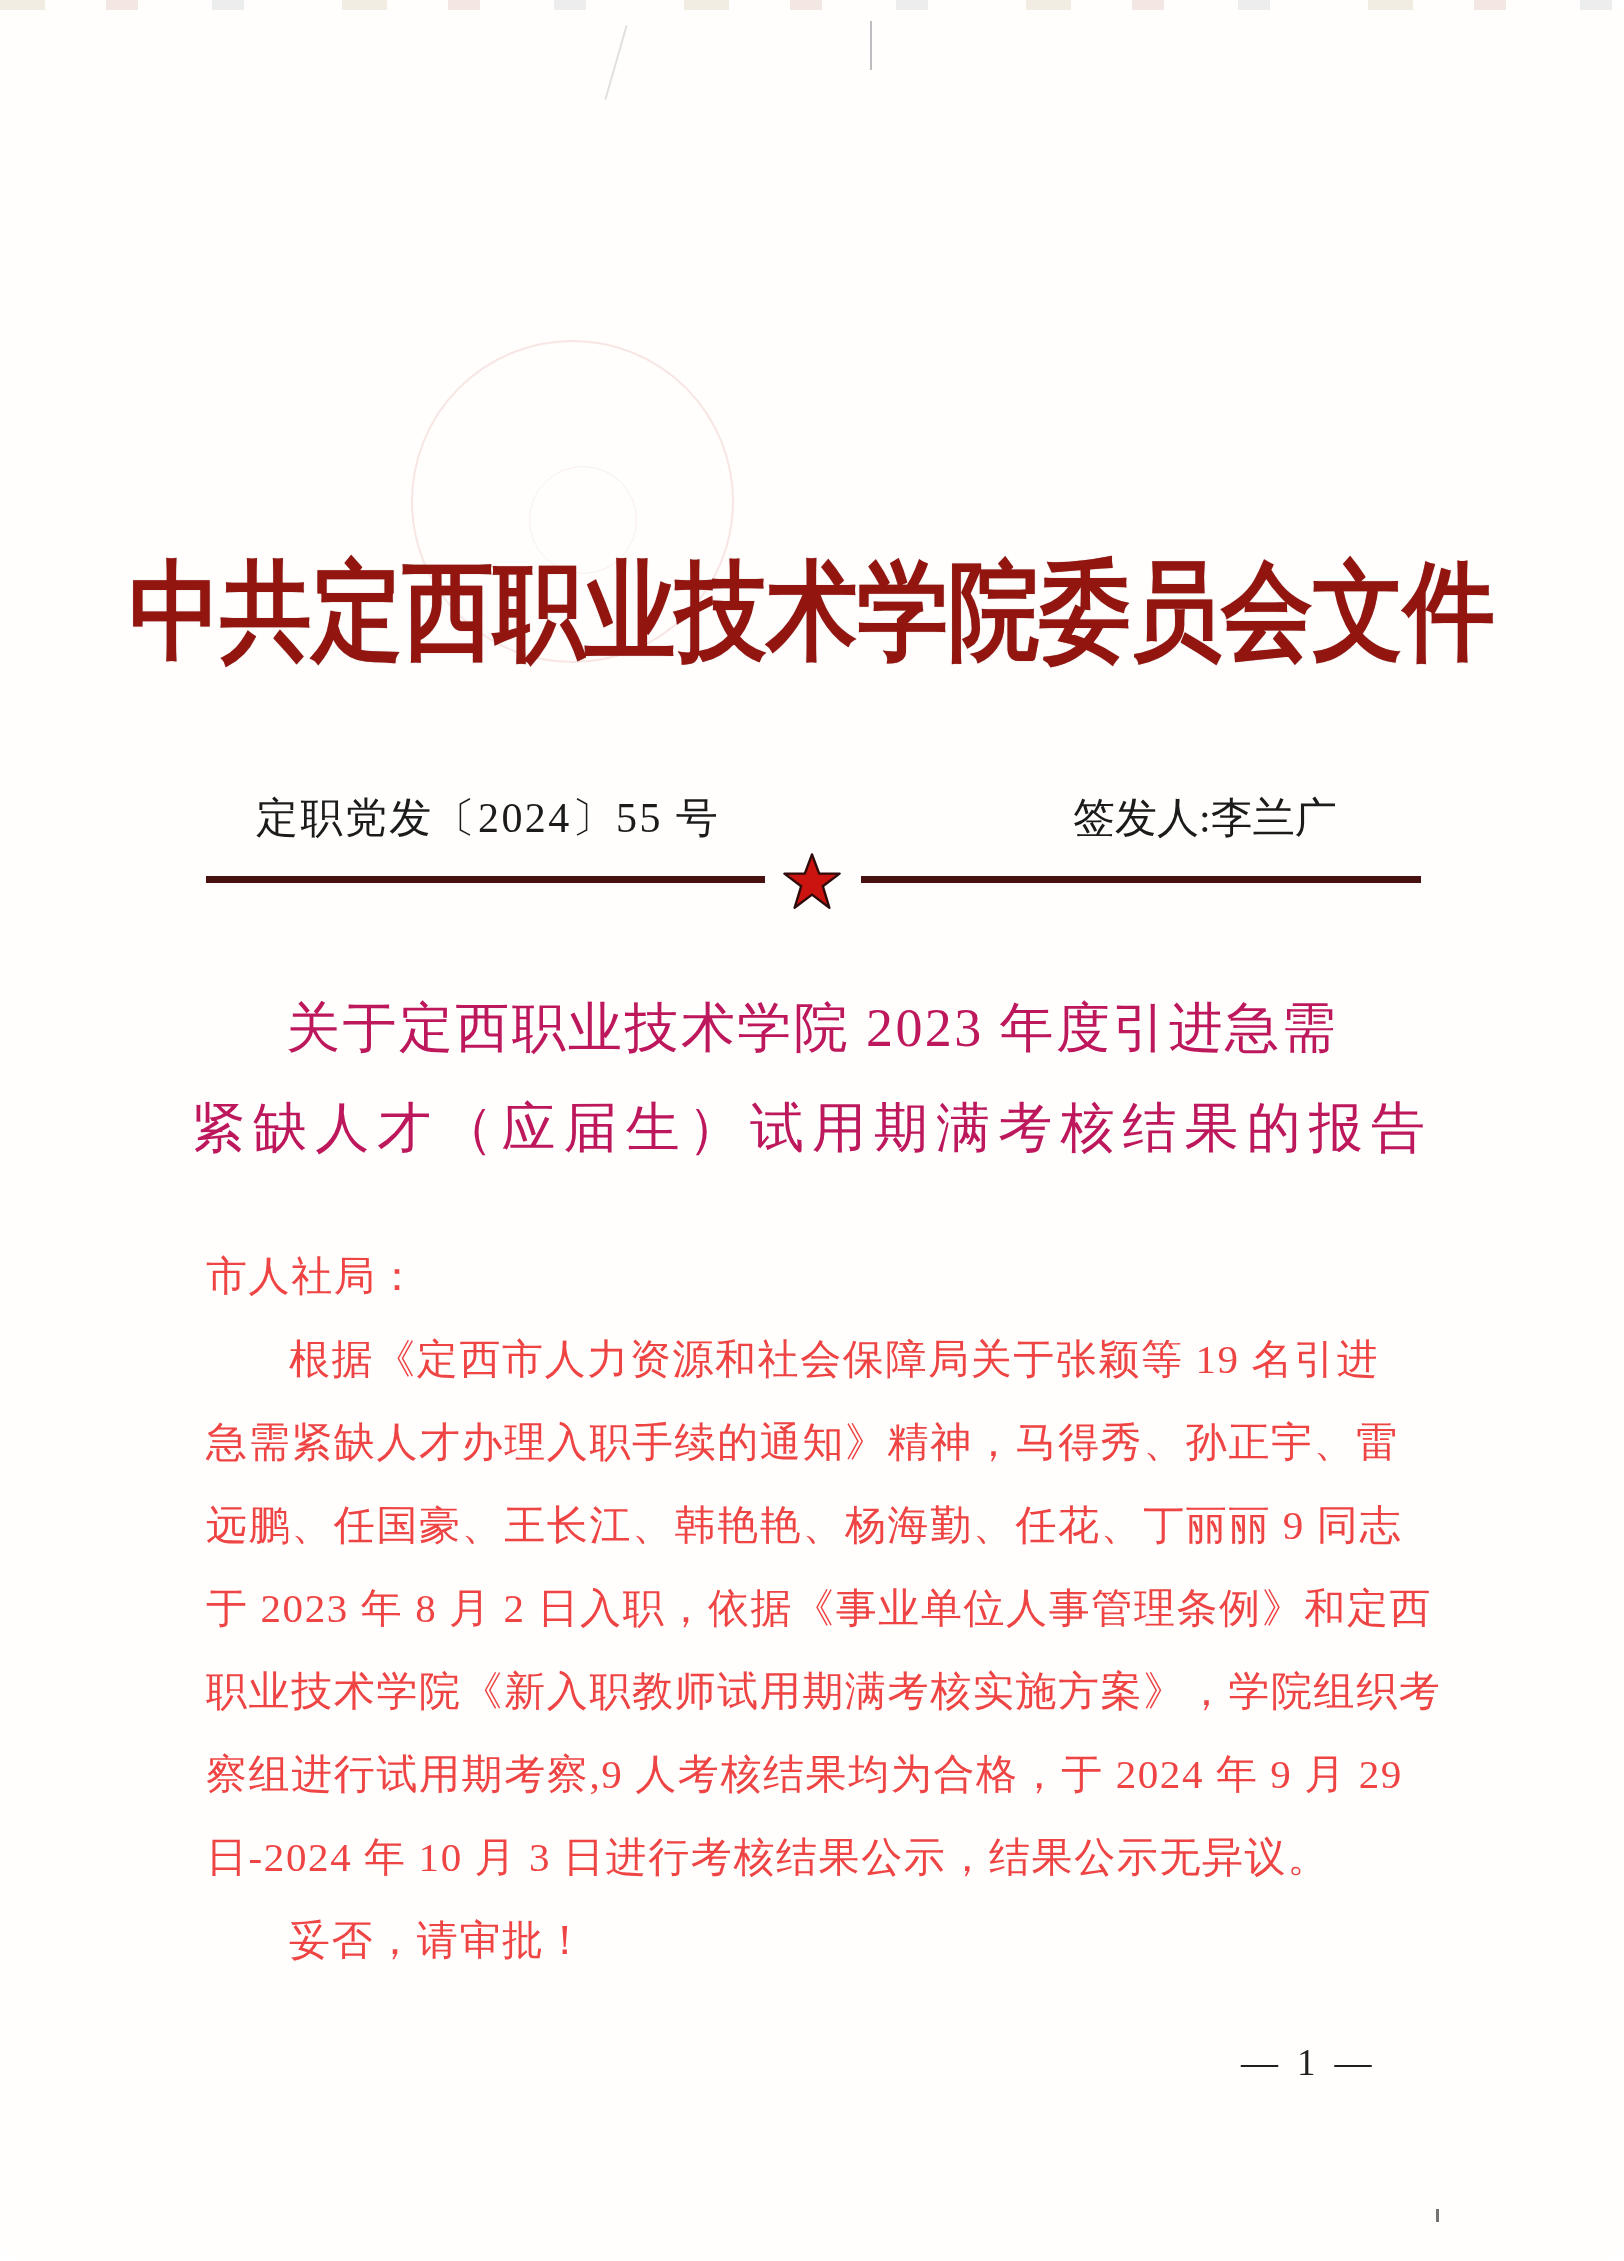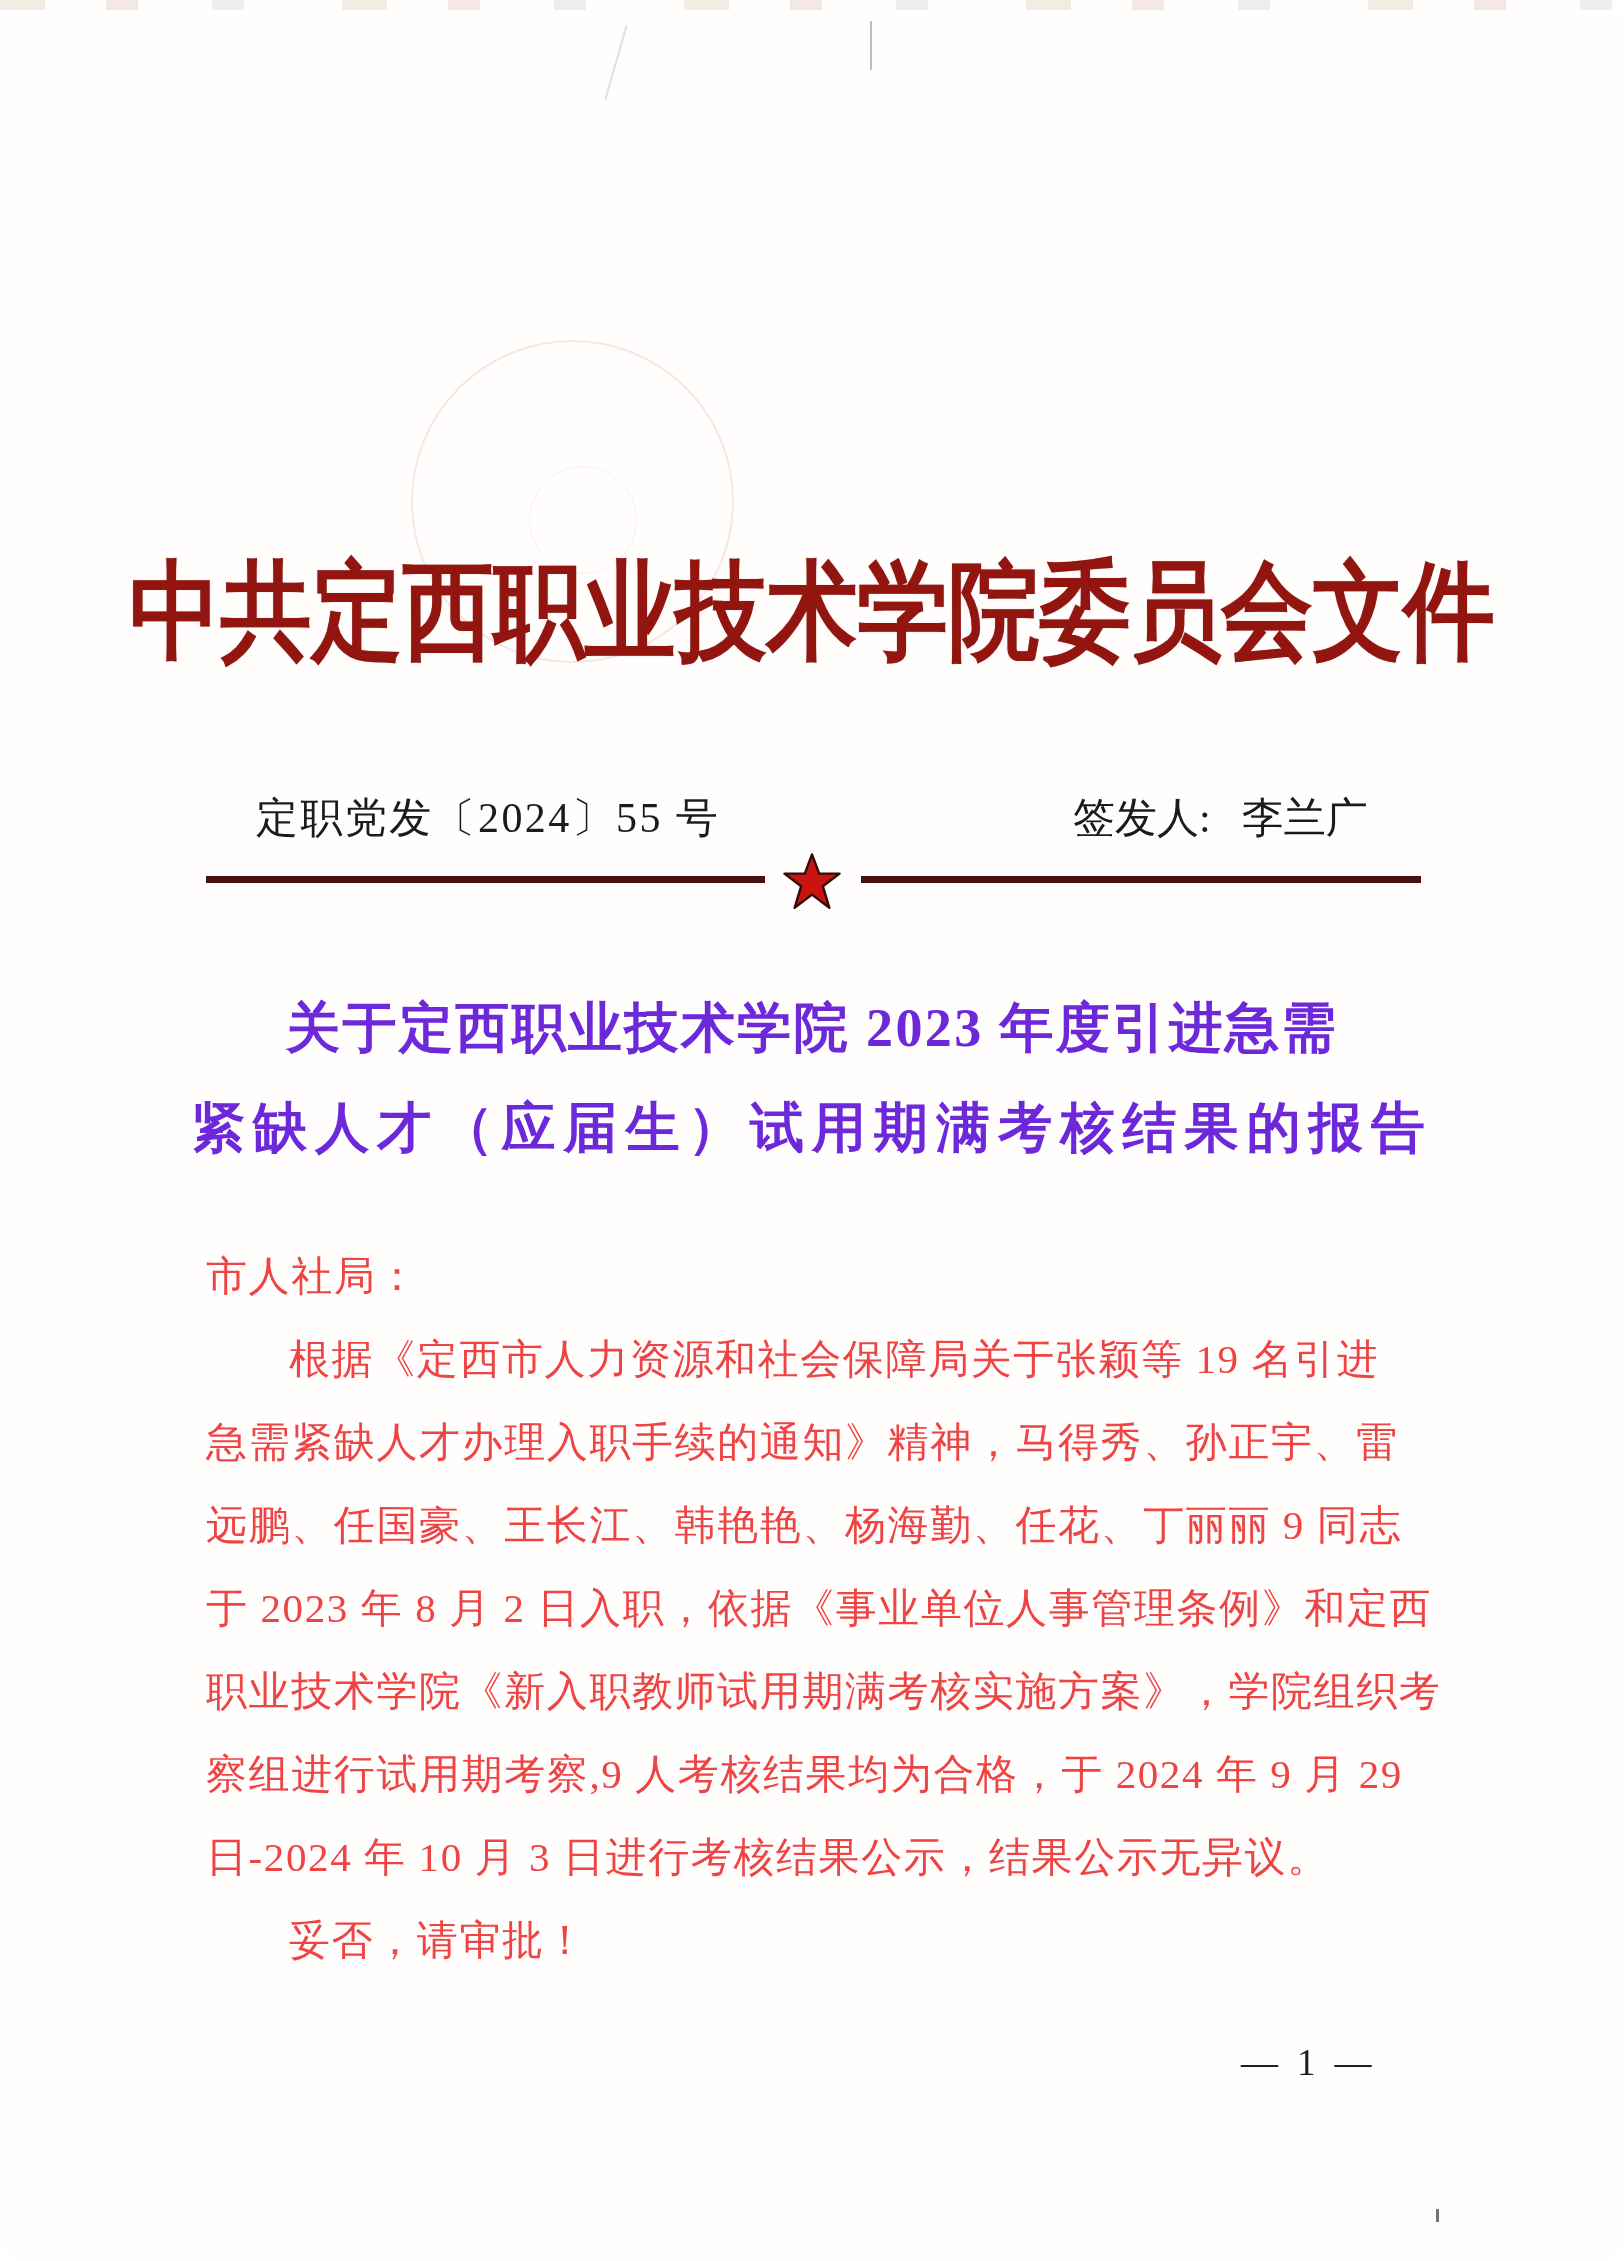--- a/index.html
+++ b/index.html
@@ -53,36 +53,36 @@
   }
 
   .doc-no {
     position: absolute; left: 256px; top: 790px;
     font-size: 42px; letter-spacing: 2.4px; white-space: nowrap;
   }
   .issuer {
     position: absolute; left: 1073px; top: 790px;
     font-size: 42px; white-space: nowrap;
   }
-  .issuer-name { margin-left: 31px; }
+  .issuer-name { }
 
   .sep-line {
     position: absolute; top: 876px; height: 6.5px;
     background: var(--separator);
   }
   .sep-line.left  { left: 206px;  width: 559px; }
   .sep-line.right { left: 861px; width: 560px; }
   .star {
     position: absolute; left: 782px; top: 852px;
     width: 60px; height: 60px;
   }
 
   .doc-title {
     position: absolute; left: 0; top: 992px; width: 100%;
-    text-align: center; font-weight: 700; color: #6d28d9;
+    text-align: center; font-weight: 400; color: #be185d;
   }
   .doc-title .t1 {
     font-size: 54px; letter-spacing: 2.4px; white-space: nowrap;
   }
   .doc-title .t2 {
     margin-top: 27px;
     font-size: 54px; letter-spacing: 8.1px; white-space: nowrap;
   }
 
   .body-text {

